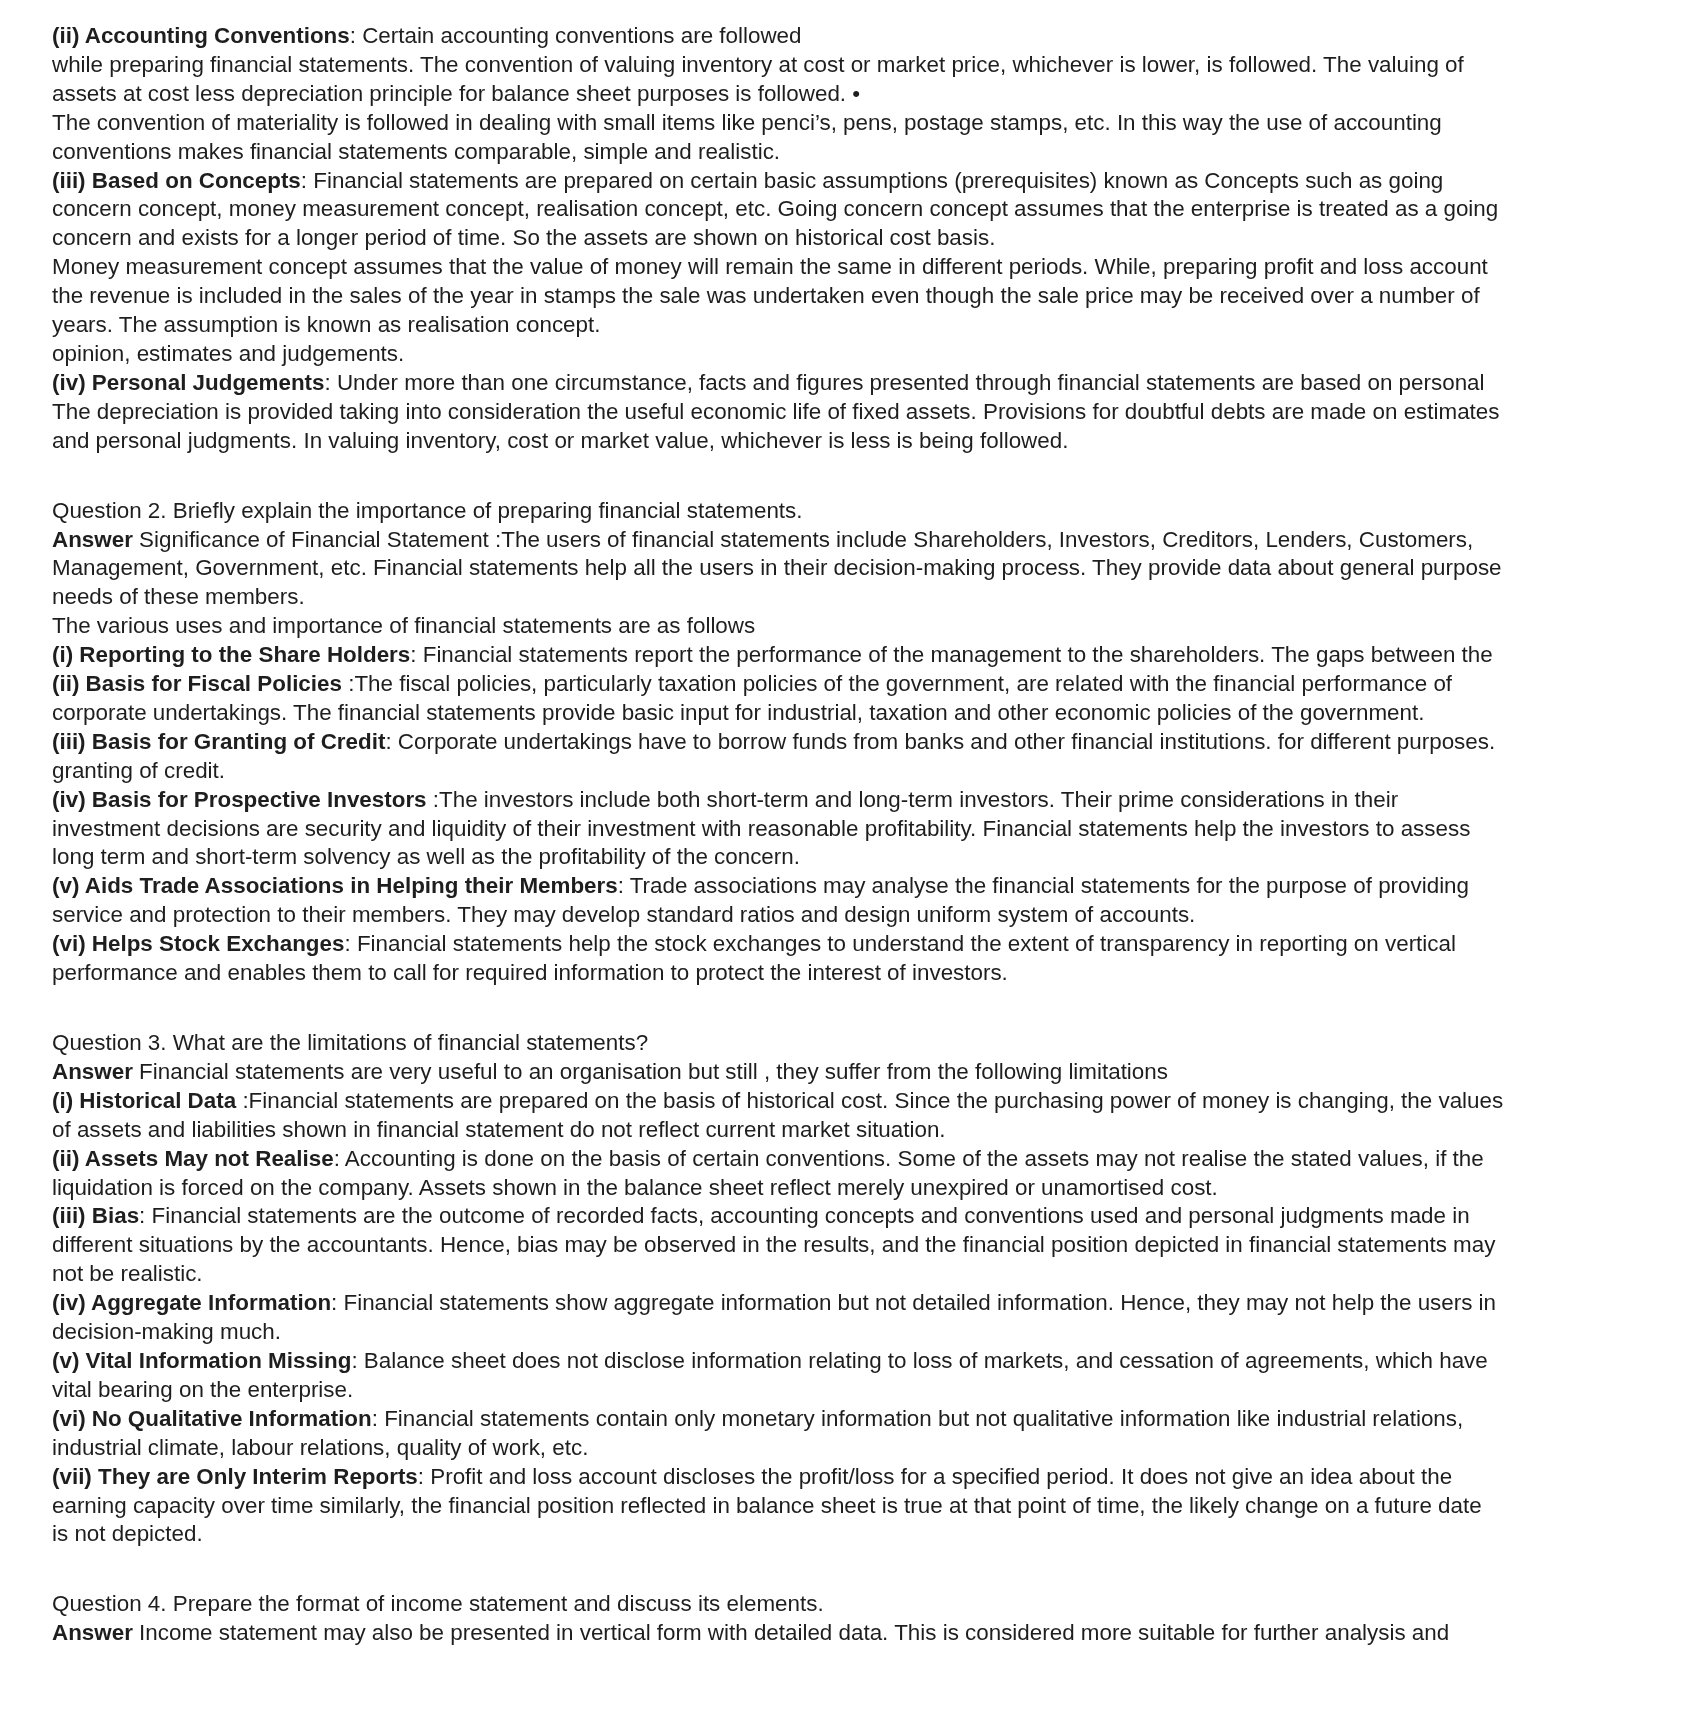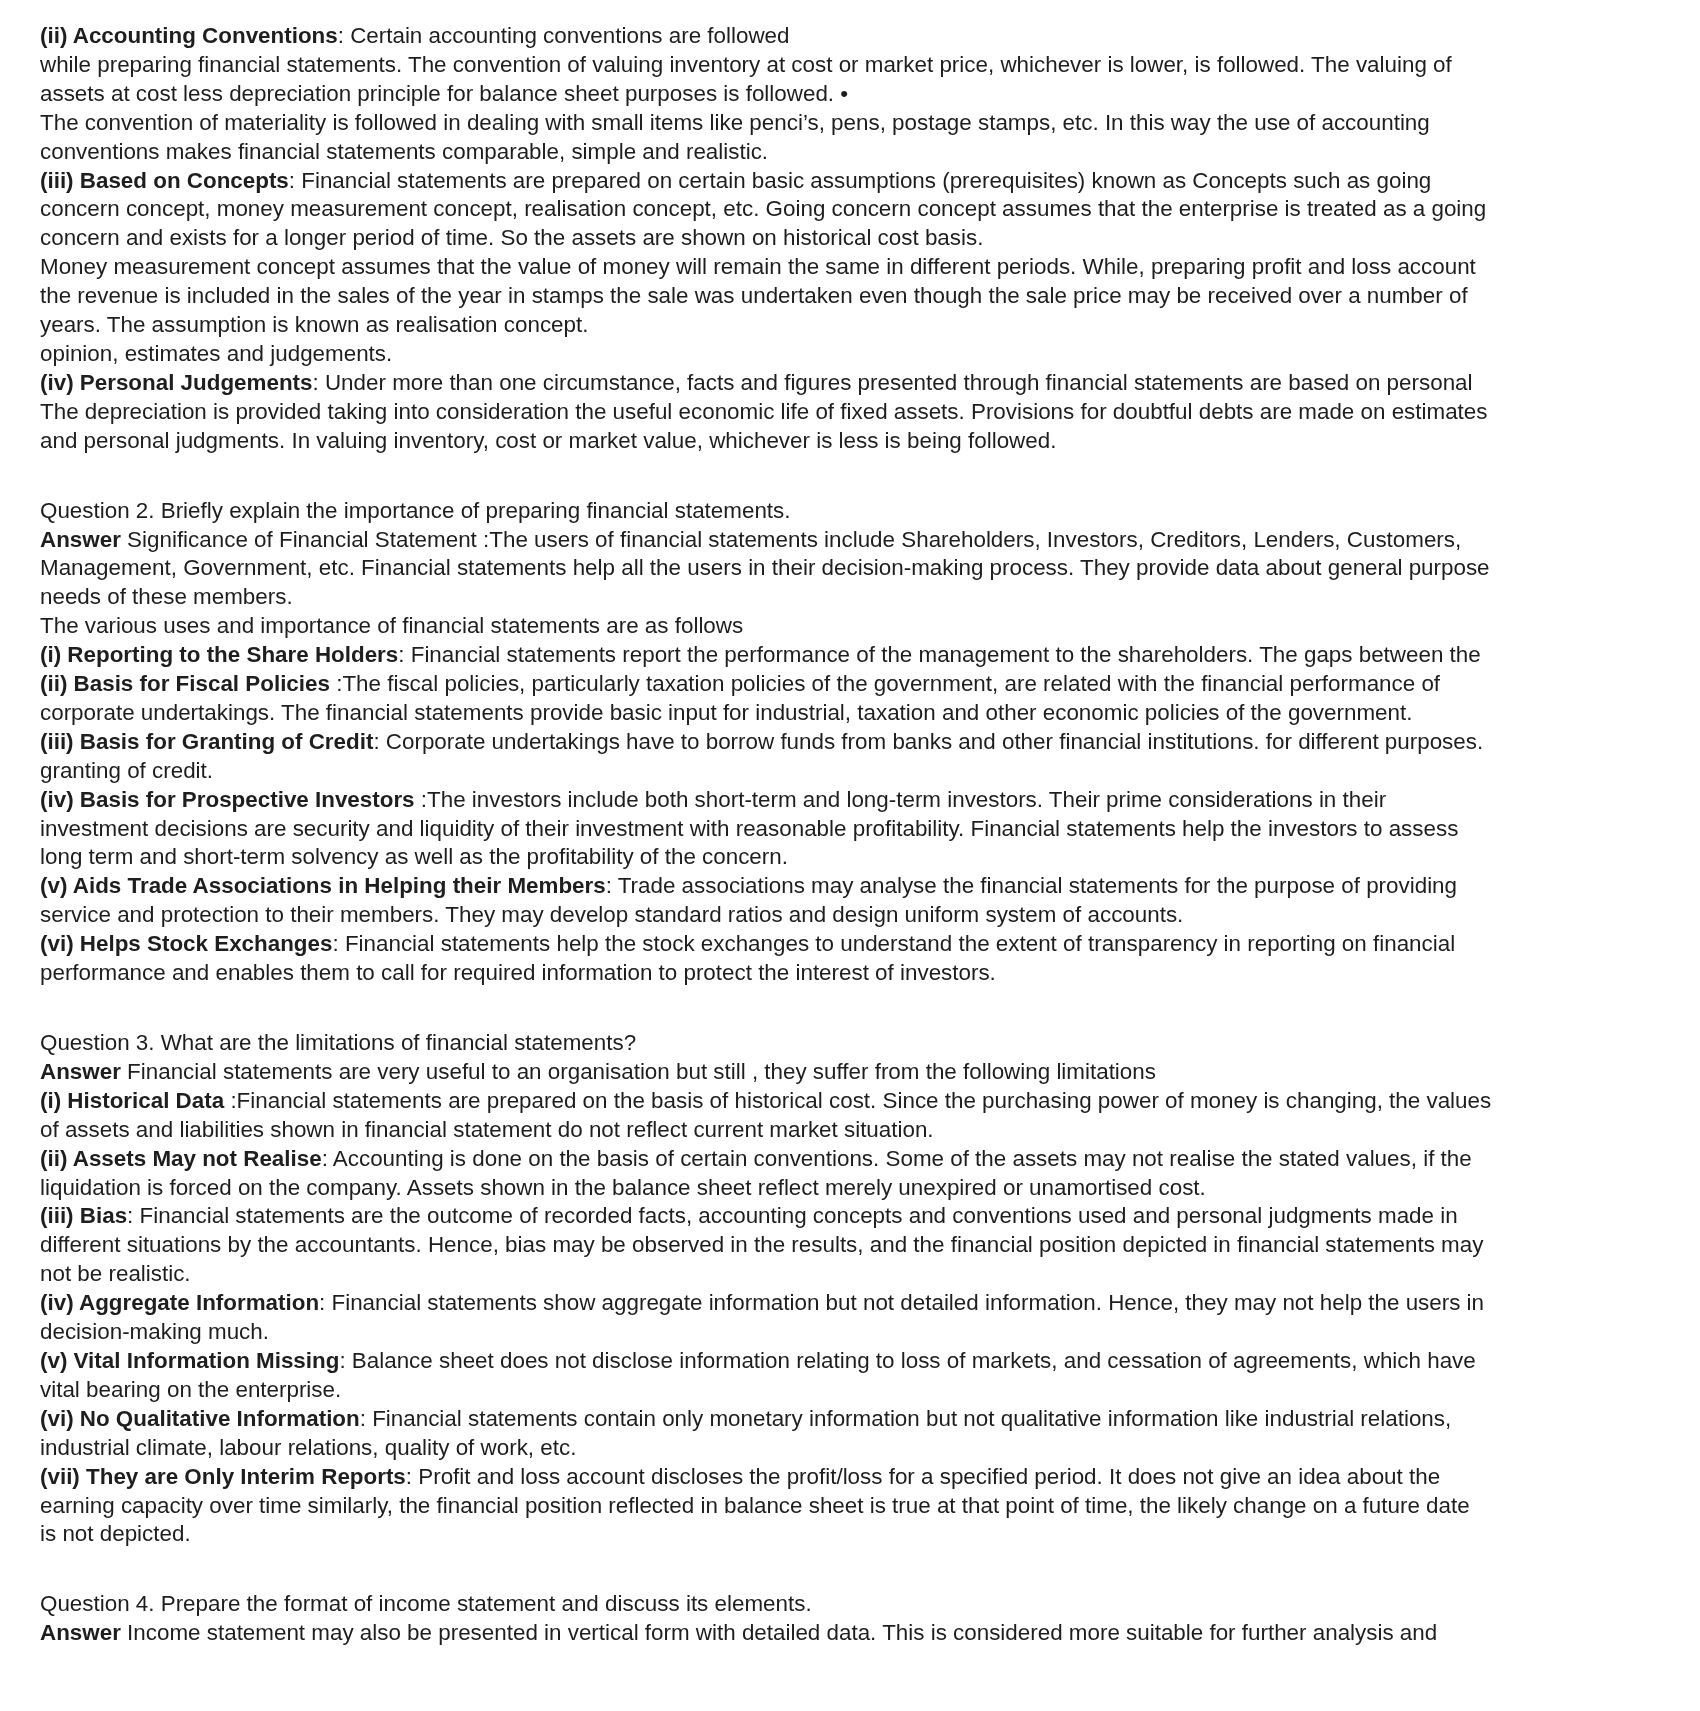--- a/index.html
+++ b/index.html
@@ -6,21 +6,21 @@
     body {
       width: 1700px;
       height: 1711px;
       overflow: hidden;
       font-family: "Liberation Sans", sans-serif;
       color: #1e1e1e;
       font-size: 22.4px;
       line-height: 28.9px;
     }
     .page { position: relative; padding: 22px 24px 0 40px; width: 1636px; }
-    .line { white-space: nowrap; }
+    .line { white-space: nowrap; margin-left: 12px; }
     .b { font-weight: bold; }
     .gap { height: 41px; }
     .q-title { font-weight: normal; }
   </style>
 </head>
 <body>
 
 <div class="page">
 
   <div>
@@ -70,21 +70,21 @@
     <div>
       <div class="line"><span class="b">(iv) Basis for Prospective Investors</span><span> :The investors include both short-term and long-term investors. Their prime considerations in their</span></div>
       <div class="line">investment decisions are security and liquidity of their investment with reasonable profitability. Financial statements help the investors to assess</div>
       <div class="line">long term and short-term solvency as well as the profitability of the concern.</div>
     </div>
     <div>
       <div class="line"><span class="b">(v) Aids Trade Associations in Helping their Members</span><span>: Trade associations may analyse the financial statements for the purpose of providing</span></div>
       <div class="line">service and protection to their members. They may develop standard ratios and design uniform system of accounts.</div>
     </div>
     <div>
-      <div class="line"><span class="b">(vi) Helps Stock Exchanges</span><span>: Financial statements help the stock exchanges to understand the extent of transparency in reporting on financial</span></div>
+      <div class="line"><span class="b">(vi) Helps Stock Exchanges</span><span>: Financial statements help the stock exchanges to understand the extent of transparency in reporting on vertical</span></div>
       <div class="line">performance and enables them to call for required information to protect the interest of investors.</div>
     </div>
   </div>
 
   <div class="gap"></div>
 
   <div>
     <div class="line q-title">Question 3. What are the limitations of financial statements?</div>
     <div class="line"><span class="b">Answer</span><span> Financial statements are very useful to an organisation but still , they suffer from the following limitations</span></div>
 

